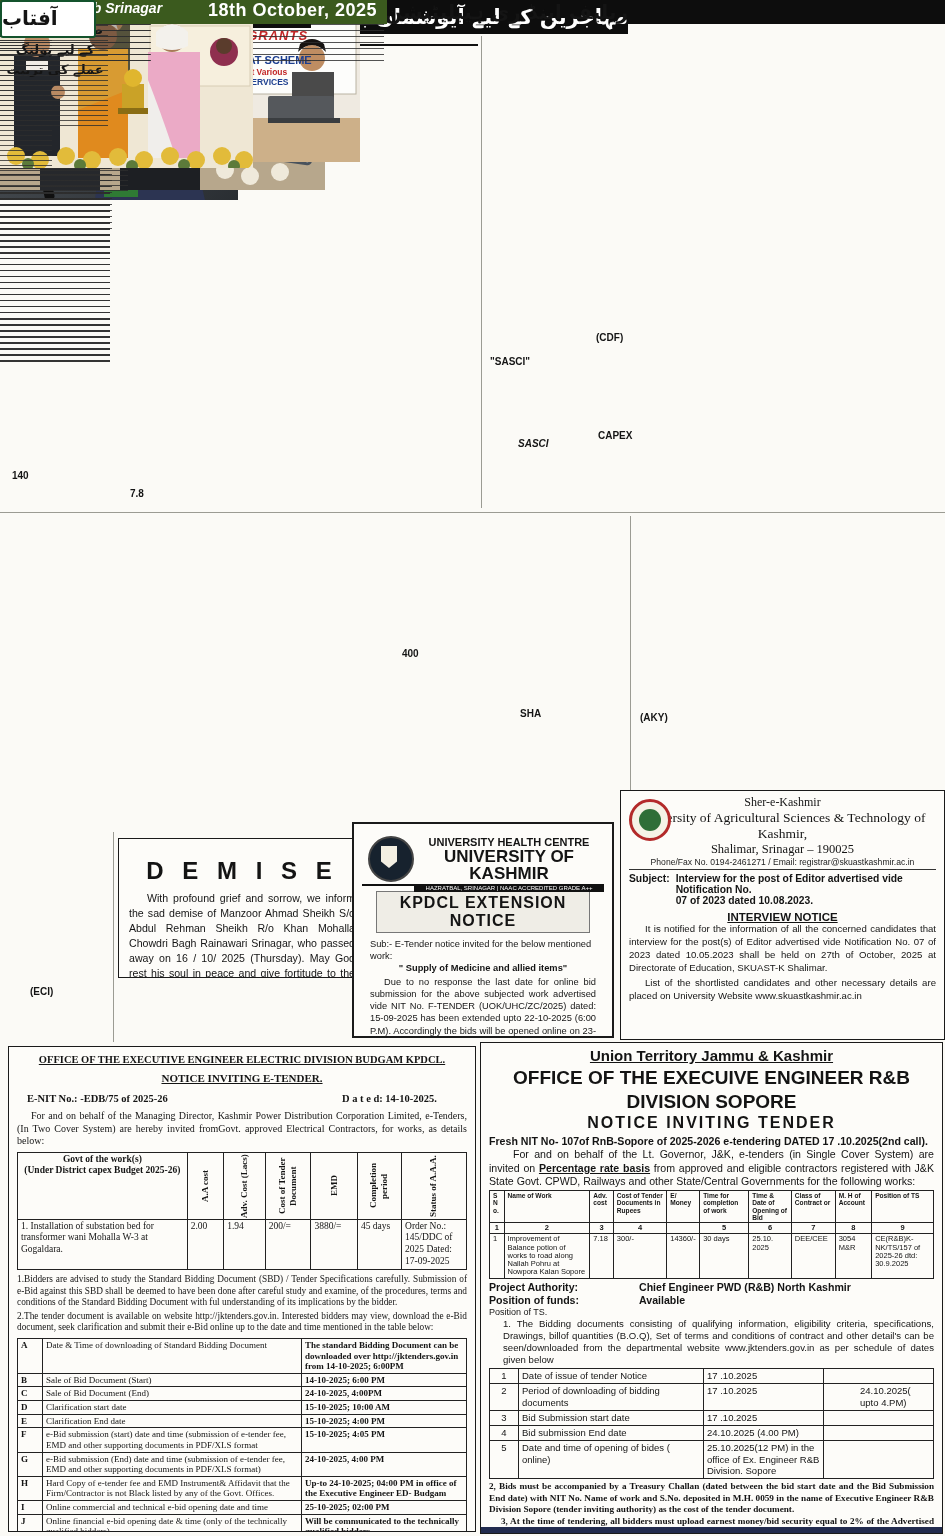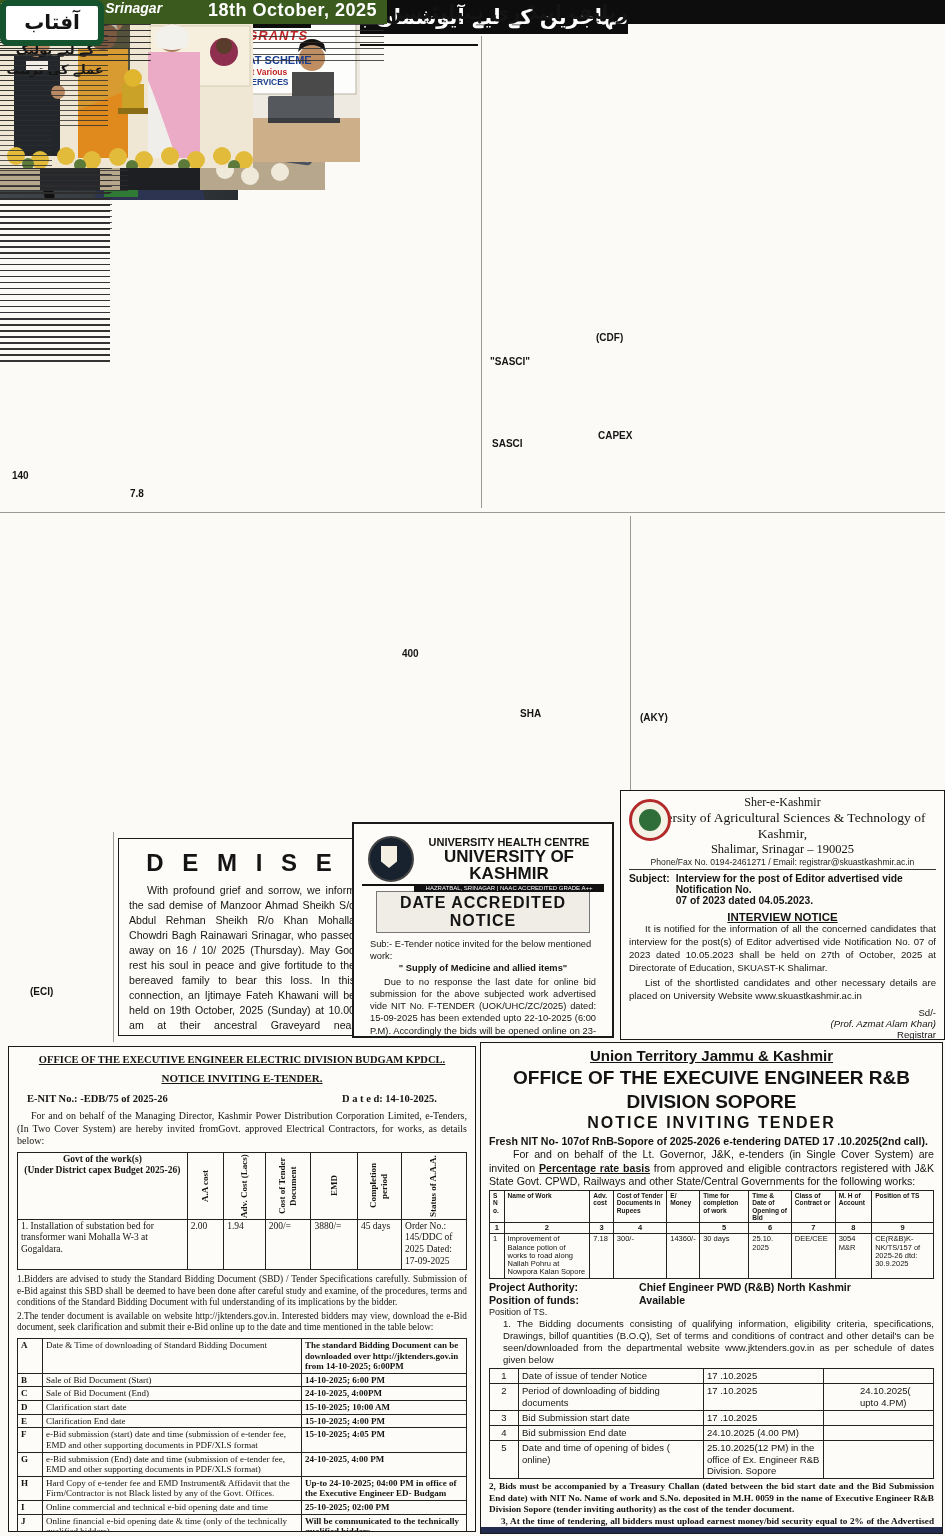--- a/index.html
+++ b/index.html
@@ -40,21 +40,21 @@
 </head>
 <body>
 
 <div class="page">
 
   <div class="abs rev" style="left:0;top:8;width:945px;height:24px;"></div>
   <div class="abs" style="left:8;top:10;width:20px;height:20px;border:2px solid #fff;border-radius:50%;color:#fff;background:#0d0d0d;font-size:11px;font-weight:bold;text-align:center;line-height:20px;z-index:3;">07</div>
   <div class="abs" style="left:36;top:12;color:#fff;font-style:italic;font-weight:bold;font-size:14px;z-index:3;">The Daily Aftab Srinagar</div>
   <div class="abs" style="left:558;top:8;width:387px;height:24px;background:#3b5a1e;z-index:2;"></div>
   <div class="abs" style="left:558;top:10;width:377px;text-align:right;color:#fff;font-weight:bold;font-size:18px;letter-spacing:.5px;z-index:3;">18th October, 2025</div>
-  <div class="abs" style="left:452;top:2;width:92px;height:34px;background:#fff;border:6px solid #14532d;border-radius:8px;z-index:4;text-align:center;">
+  <div class="abs" style="left:452;top:2;width:92px;height:34px;background:#fff;border:2px solid #14532d;border-radius:3px;z-index:4;text-align:left;">
     <span class="urdu" style="font-size:20px;font-weight:bold;line-height:32px;">آفتاب</span>
   </div>
 
   <div class="abs rev urdu nowrap" style="left:0;top:36;width:478px;height:25px;font-size:12.5px;line-height:25px;text-align:center;">بھارت دہشت گردانہ حملوں کے بعد خاموش نہیں رہا؛ ہوائی حملوں، سرجیکل اسٹرائیکس اور آپریشن سندور کے ذریعے بھرپور جواب دیا گیا</div>
   <div class="abs urdu nowrap" style="left:0;top:64;width:478px;height:44px;font-size:29px;font-weight:bold;text-align:center;border-bottom:2px solid #111;">مختلف رکاوٹوں اور اسپیڈ بریکرس کے باوجود ہندوستان اب رکنے کے موڈ میں نہیں</div>
   <div class="abs urdu nowrap" style="left:0;top:110;width:478px;height:28px;font-size:18px;font-weight:bold;text-align:center;border-bottom:1px solid #555;">جب جنگیں عالمی سرخیاں بنیں، ہم تیزی سے ترقی کرنے والی معیشت کے طور پر آگے بڑھ گئے؍ وزیراعظم مودی</div>
 
   <div class="abs" style="left:2;top:142;width:238px;height:200px;">
     <svg width="238" height="200" viewBox="0 0 238 200">
       <rect width="238" height="200" fill="#43484d"></rect>
@@ -175,21 +175,21 @@
   <div class="abs urdu nowrap" style="left:620;top:304;width:325px;height:14px;font-size:10.5px;font-weight:bold;text-align:center;">سیاحت اور باغبانی کے اقدامات کو روزی روٹی کے مواقع</div>
 
   <div class="abs stripes-sm" style="left:486;top:112;width:128px;height:192px;"></div>
   <div class="abs stripes" style="left:486;top:324;width:105px;height:184px;"></div>
   <div class="abs stripes" style="left:603;top:324;width:105px;height:184px;"></div>
   <div class="abs stripes" style="left:720;top:324;width:105px;height:184px;"></div>
   <div class="abs stripes" style="left:837;top:324;width:103px;height:184px;"></div>
   <span class="token" style="left:594px;top:332px;">(CDF)</span>
   <span class="token" style="left:488px;top:356px;">"SASCI"</span>
   <span class="token" style="left:596px;top:430px;">CAPEX</span>
-  <span class="token" style="left:490px;top:438px;">SASCI</span>
+  <span class="token" style="left:516px;top:438px;font-style:italic;">SASCI</span>
 
   <div class="hline" style="left:0;top:512px;width:945px;"></div>
 
   <div class="abs rev urdu nowrap" style="left:0;top:516;width:628px;height:34px;font-size:21px;font-weight:bold;line-height:34px;text-align:center;">مہاجرین کے لیے آیوشمان بھارت اسکیم پر ایک ہفتہ طویل آؤٹ ریچ پروگرام نئی دہلی میں اختتام پذیر ہوا</div>
   <div class="abs urdu nowrap" style="left:0;top:554;width:628px;height:32px;font-size:20px;font-weight:bold;text-align:center;">ریلیف اینڈ ری ہیبلیٹیشن کمشنر نے اختتامی تقریب میں شرکت کی، مہاجر ووٹروں کے لیے انتظامات کا بھی جائزہ لیا</div>
 
   <div class="abs" style="left:28;top:590;width:360px;height:162px;">
     <svg width="360" height="162" viewBox="0 0 360 162">
       <rect width="360" height="162" fill="#efeae1"></rect>
       <rect x="0" y="0" width="110" height="162" fill="#e3ded4"></rect>
@@ -295,36 +295,36 @@
   <div class="abs stripes-sm" style="left:634;top:582;width:52px;height:166px;"></div>
   <div class="abs stripes" style="left:634;top:754;width:150px;height:66px;"></div>
   <div class="abs stripes" style="left:792;top:754;width:151px;height:66px;"></div>
   <span class="token" style="left:638px;top:712px;">(AKY)</span>
 
   <div class="abs urdu" style="left:0;top:832;width:110px;height:80px;font-size:13px;font-weight:bold;text-align:center;line-height:1.55;overflow:hidden;">27-AC بڈگام ضمنی انتخابات کے لیے پولنگ عملے کی تربیت دوسرے دن میں داخل</div>
   <div class="abs stripes-sm" style="left:2;top:916;width:108px;height:126px;"></div>
   <span class="token" style="left:28px;top:986px;">(ECI)</span>
   <div class="vline" style="left:113px;top:832px;height:210px;"></div>
 
-  <div class="notice" style="left:118px;top:838px;width:248px;height:198px;padding:8px 10px;">
+  <div class="notice" style="left:118px;top:838px;width:248px;height:140px;padding:16px 10px;">
     <div style="text-align:center;font-size:24px;font-weight:bold;letter-spacing:6px;margin:2px 0 6px;">D E M I S E</div>
     <div class="just" style="font-size:10.6px;line-height:1.42;text-indent:18px;">With profound grief and sorrow, we inform the sad demise of Manzoor Ahmad Sheikh S/o Abdul Rehman Sheikh R/o Khan Mohalla Chowdri Bagh Rainawari Srinagar, who passed away on 16 / 10/ 2025 (Thursday). May God rest his soul in peace and give fortitude to the bereaved family to bear this loss. In this connection, an Ijtimaye Fateh Khawani will be held on 19th October, 2025 (Sunday) at 10.00 am at their ancestral Graveyard near Hasanabad Road Rainawari Srinagar.</div>
 
   </div>
 
   <div class="notice" style="left:352px;top:822px;width:262px;height:216px;border-width:2px;padding:8px;">
     <div style="position:relative;height:52px;border-bottom:2px solid #111;">
       <div style="position:absolute;left:6px;top:4px;width:42px;height:42px;border-radius:50%;background:#17222e;border:2px solid #444;">
         <div style="position:absolute;left:11px;top:8px;width:16px;height:22px;background:#f3efe2;clip-path:polygon(0 0,100% 0,100% 70%,50% 100%,0 70%);"></div>
       </div>
       <div style="margin-left:52px;text-align:center;font-weight:bold;font-size:11px;padding-top:4px;">UNIVERSITY HEALTH CENTRE</div>
       <div style="margin-left:52px;text-align:center;font-weight:bold;font-size:17px;line-height:1;">UNIVERSITY OF KASHMIR</div>
       <div style="margin-left:52px;text-align:center;font-size:6px;background:#111;color:#fff;margin-top:2px;padding:1px 0;">HAZRATBAL, SRINAGAR  |  NAAC ACCREDITED GRADE A++</div>
     </div>
-    <div style="margin:5px 14px;border:1px solid #777;background:#efede6;text-align:center;font-weight:bold;font-size:16px;letter-spacing:1px;padding:2px 0;">DATE ACCREDITED NOTICE</div>
+    <div style="margin:5px 14px;border:1px solid #777;background:#efede6;text-align:center;font-weight:bold;font-size:16px;letter-spacing:1px;padding:2px 0;">KPDCL EXTENSION NOTICE</div>
     <div style="padding:0 8px;font-size:9.3px;line-height:1.3;">
       <div>Sub:- E-Tender notice invited for the below mentioned work:</div>
       <div style="text-align:center;font-weight:bold;">" Supply of Medicine and allied items"</div>
       <div class="just" style="text-indent:14px;margin-top:2px;">Due to no response the last date for online bid submission for the above subjected work advertised vide NIT No. F-TENDER (UOK/UHC/ZC/2025) dated: 15-09-2025 has been extended upto 22-10-2025 (6:00 P.M). Accordingly the bids will be opened online on 23-10-2025 at 11.30P.M.</div>
       <div class="just" style="text-indent:14px;">All other terms and conditions shall remain unchanged as per the original E-NIT.</div>
 
     </div>
   </div>
 
   <div class="notice" style="left:620px;top:790px;width:325px;height:250px;border-width:1px;padding:4px 8px;">
@@ -334,31 +334,26 @@
     <div class="serif" style="text-align:center;font-size:12px;">Sher-e-Kashmir</div>
     <div class="serif" style="text-align:center;font-size:13.5px;">University of Agricultural Sciences &amp; Technology of Kashmir,</div>
     <div class="serif" style="text-align:center;font-size:12.5px;">Shalimar, Srinagar – 190025</div>
     <div style="text-align:center;font-size:8.6px;border-bottom:1px solid #333;padding-bottom:2px;">
       <span style="color:#222;">Phone/Fax No. 0194-2461271 / Email: registrar@skuastkashmir.ac.in</span>
     </div>
     <div style="display:flex;gap:6px;margin-top:3px;font-size:10.3px;font-weight:bold;">
       <span>Subject:</span>
       <span>
         <span>Interview for the post of Editor advertised vide Notification No.</span><br>
-        <span>07 of 2023 dated 04.05.2023.</span>
+        <span>07 of 2023 dated 10.08.2023.</span>
       </span>
     </div>
     <div style="text-align:center;font-weight:bold;font-size:11.5px;text-decoration:underline;margin:5px 0 0;">INTERVIEW NOTICE</div>
     <div class="just" style="font-size:9.6px;line-height:1.35;text-indent:16px;">It is notified for the information of all the concerned candidates that interview for the post(s) of Editor advertised vide Notification No. 07 of 2023 dated 10.05.2023 shall be held on 27th of October, 2025 at Directorate of Education, SKUAST-K Shalimar.</div>
     <div class="just" style="font-size:9.6px;line-height:1.35;text-indent:16px;margin-top:2px;">List of the shortlisted candidates and other necessary details are placed on University Website www.skuastkashmir.ac.in</div>
-    <div style="text-align:right;font-size:9.6px;margin-top:4px;">
-      <div>Sd/-</div>
-      <div style="font-style:italic;">(Prof. Azmat Alam Khan)</div>
-      <div>Registrar</div>
-    </div>
 
   </div>
 
   <div class="notice kpdcl" style="left:8px;top:1046px;width:468px;height:486px;border-width:1px;">
     <div style="text-align:center;font-weight:bold;font-size:10.5px;text-decoration:underline;">OFFICE OF THE EXECUTIVE ENGINEER ELECTRIC DIVISION BUDGAM KPDCL.</div>
     <div style="text-align:center;font-weight:bold;font-size:11px;text-decoration:underline;margin-top:6px;">NOTICE INVITING E-TENDER.</div>
     <div style="display:flex;justify-content:space-between;font-weight:bold;font-size:10.5px;margin:6px 30px 0 10px;">
       <span>E-NIT No.: -EDB/75 of 2025-26</span>
       <span>D a t e d:  14-10-2025.</span>
     </div>

